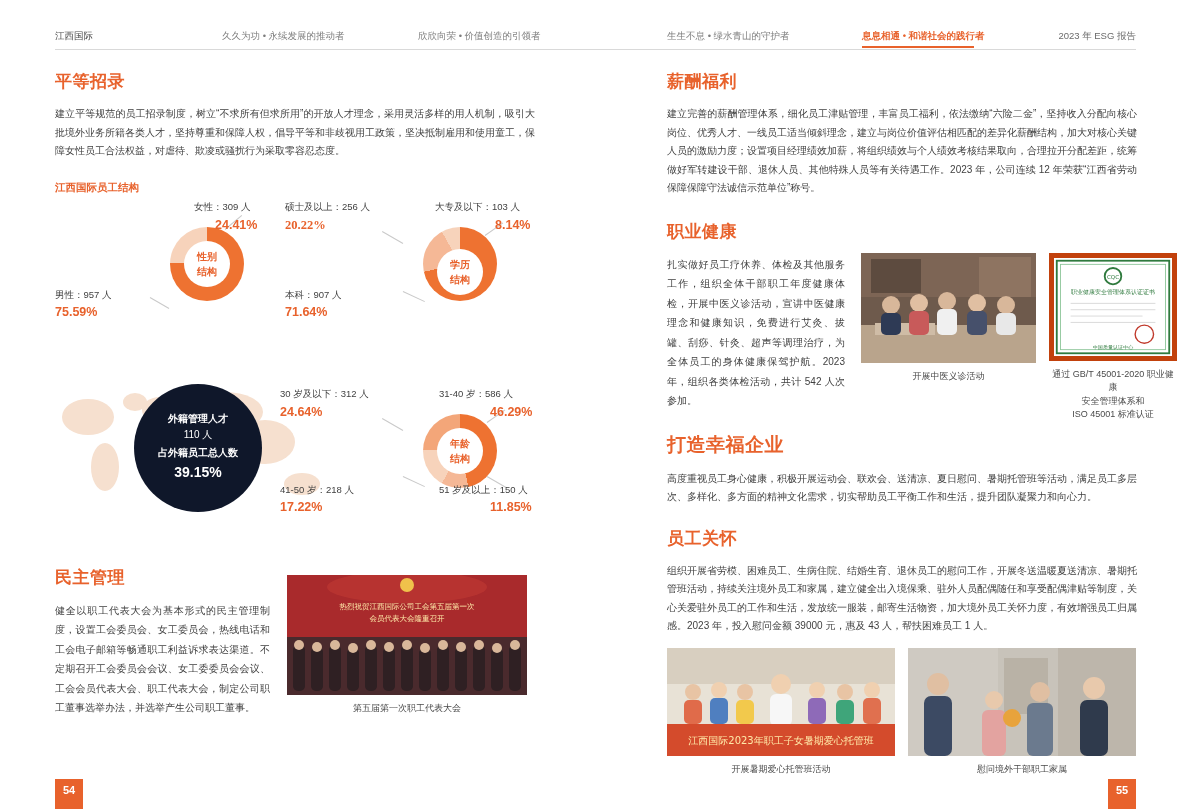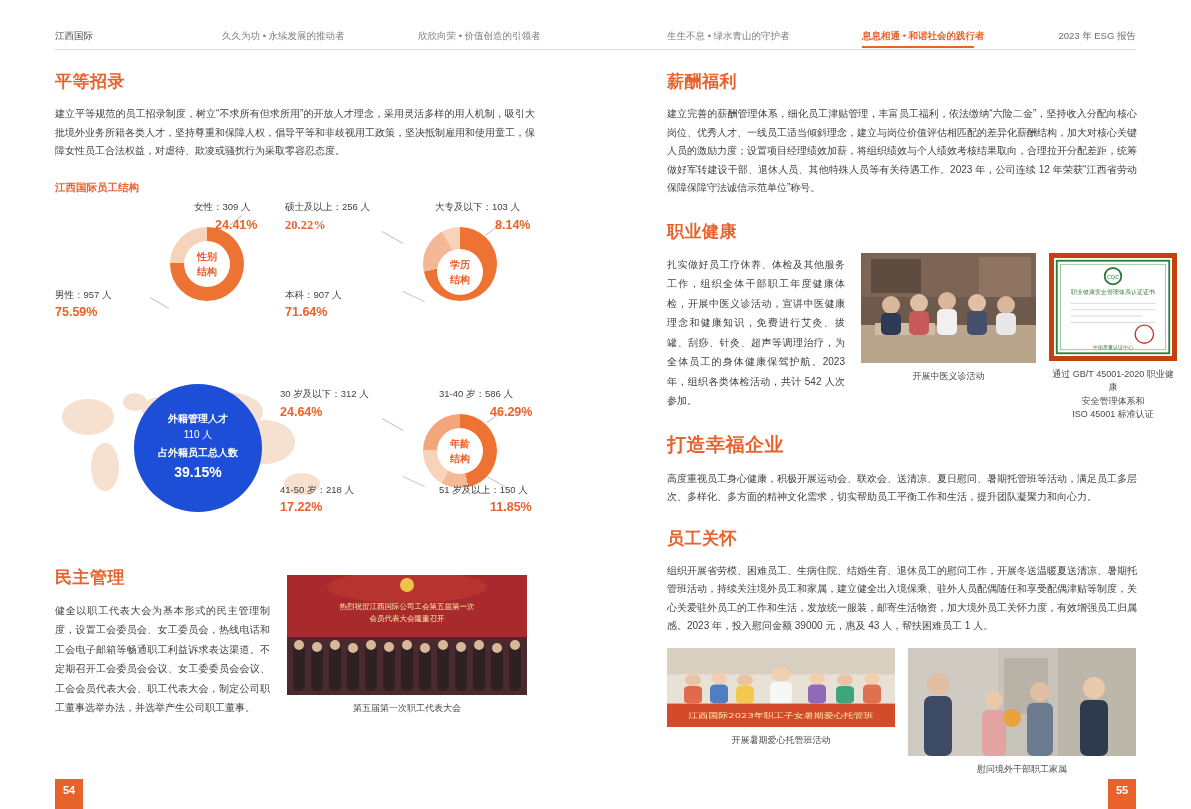--- a/index.html
+++ b/index.html
@@ -68,21 +68,21 @@
   .pct { position:absolute; font-size:12.5px; color:#e8622c; font-weight:bold; white-space:nowrap; }
   .leader { position:absolute; background:#c9c9c9; height:1px; transform-origin:left center; }
 
   
   .map-box { position:relative; width:300px; height:150px; }
   .map-bg {
     position:absolute; inset:0;
   }
   .map-center {
     position:absolute; left:84px; top:12px; width:128px; height:128px; border-radius:50%;
-    background:#1d4ed8;
+    background:#0f172a;
     display:flex; flex-direction:column; align-items:center; justify-content:center;
     color:#fff; text-align:center; line-height:1.6;
   }
   .map-center .t1 { font-size:10px; font-weight:bold; }
   .map-center .t2 { font-size:10px; }
   .map-center .t3 { font-size:10px; font-weight:bold; margin-top:2px;}
   .map-center .t4 { font-size:14px; font-weight:bold; }
 
   
   .photo { position:relative; overflow:hidden; background:#cfcfcf; }
@@ -329,21 +329,21 @@
     </div>
 
     <h2 class="sec big" style="margin-top:12px;">打造幸福企业</h2>
     <p class="body">高度重视员工身心健康，积极开展运动会、联欢会、送清凉、夏日慰问、暑期托管班等活动，满足员工多层次、多样化、多方面的精神文化需求，切实帮助员工平衡工作和生活，提升团队凝聚力和向心力。</p>
 
     <h2 class="sec" style="margin-top:20px;">员工关怀</h2>
     <p class="body">组织开展省劳模、困难员工、生病住院、结婚生育、退休员工的慰问工作，开展冬送温暖夏送清凉、暑期托管班活动，持续关注境外员工和家属，建立健全出入境保乘、驻外人员配偶随任和享受配偶津贴等制度，关心关爱驻外员工的工作和生活，发放统一服装，邮寄生活物资，加大境外员工关怀力度，有效增强员工归属感。2023 年，投入慰问金额 39000 元，惠及 43 人，帮扶困难员工 1 人。</p>
 
     <div style="display:flex; gap:13px; margin-top:10px;">
       <div style="width:228px;">
-        <div class="photo" style="width:228px; height:79px;">
+        <div class="photo" style="width:228px; height:108px;">
           <svg viewBox="0 0 228 108" preserveAspectRatio="none" style="display:block;width:100%;height:100%;">
             <rect width="228" height="108" fill="#e8e2d6"></rect>
             <rect x="0" y="0" width="228" height="36" fill="#d8cfc0"></rect>
             <g>
               <circle cx="26" cy="44" r="8" fill="#e8c4a4"></circle>
                 <rect x="17" y="52" width="18" height="24" rx="5" fill="#e06b4a"></rect>
               <circle cx="52" cy="42" r="8" fill="#f0d0b0"></circle>
                 <rect x="43" y="50" width="18" height="26" rx="5" fill="#4f7fc0"></rect>
               <circle cx="78" cy="44" r="8" fill="#e8c4a4"></circle>
                 <rect x="69" y="52" width="18" height="24" rx="5" fill="#f2c94c"></rect>

